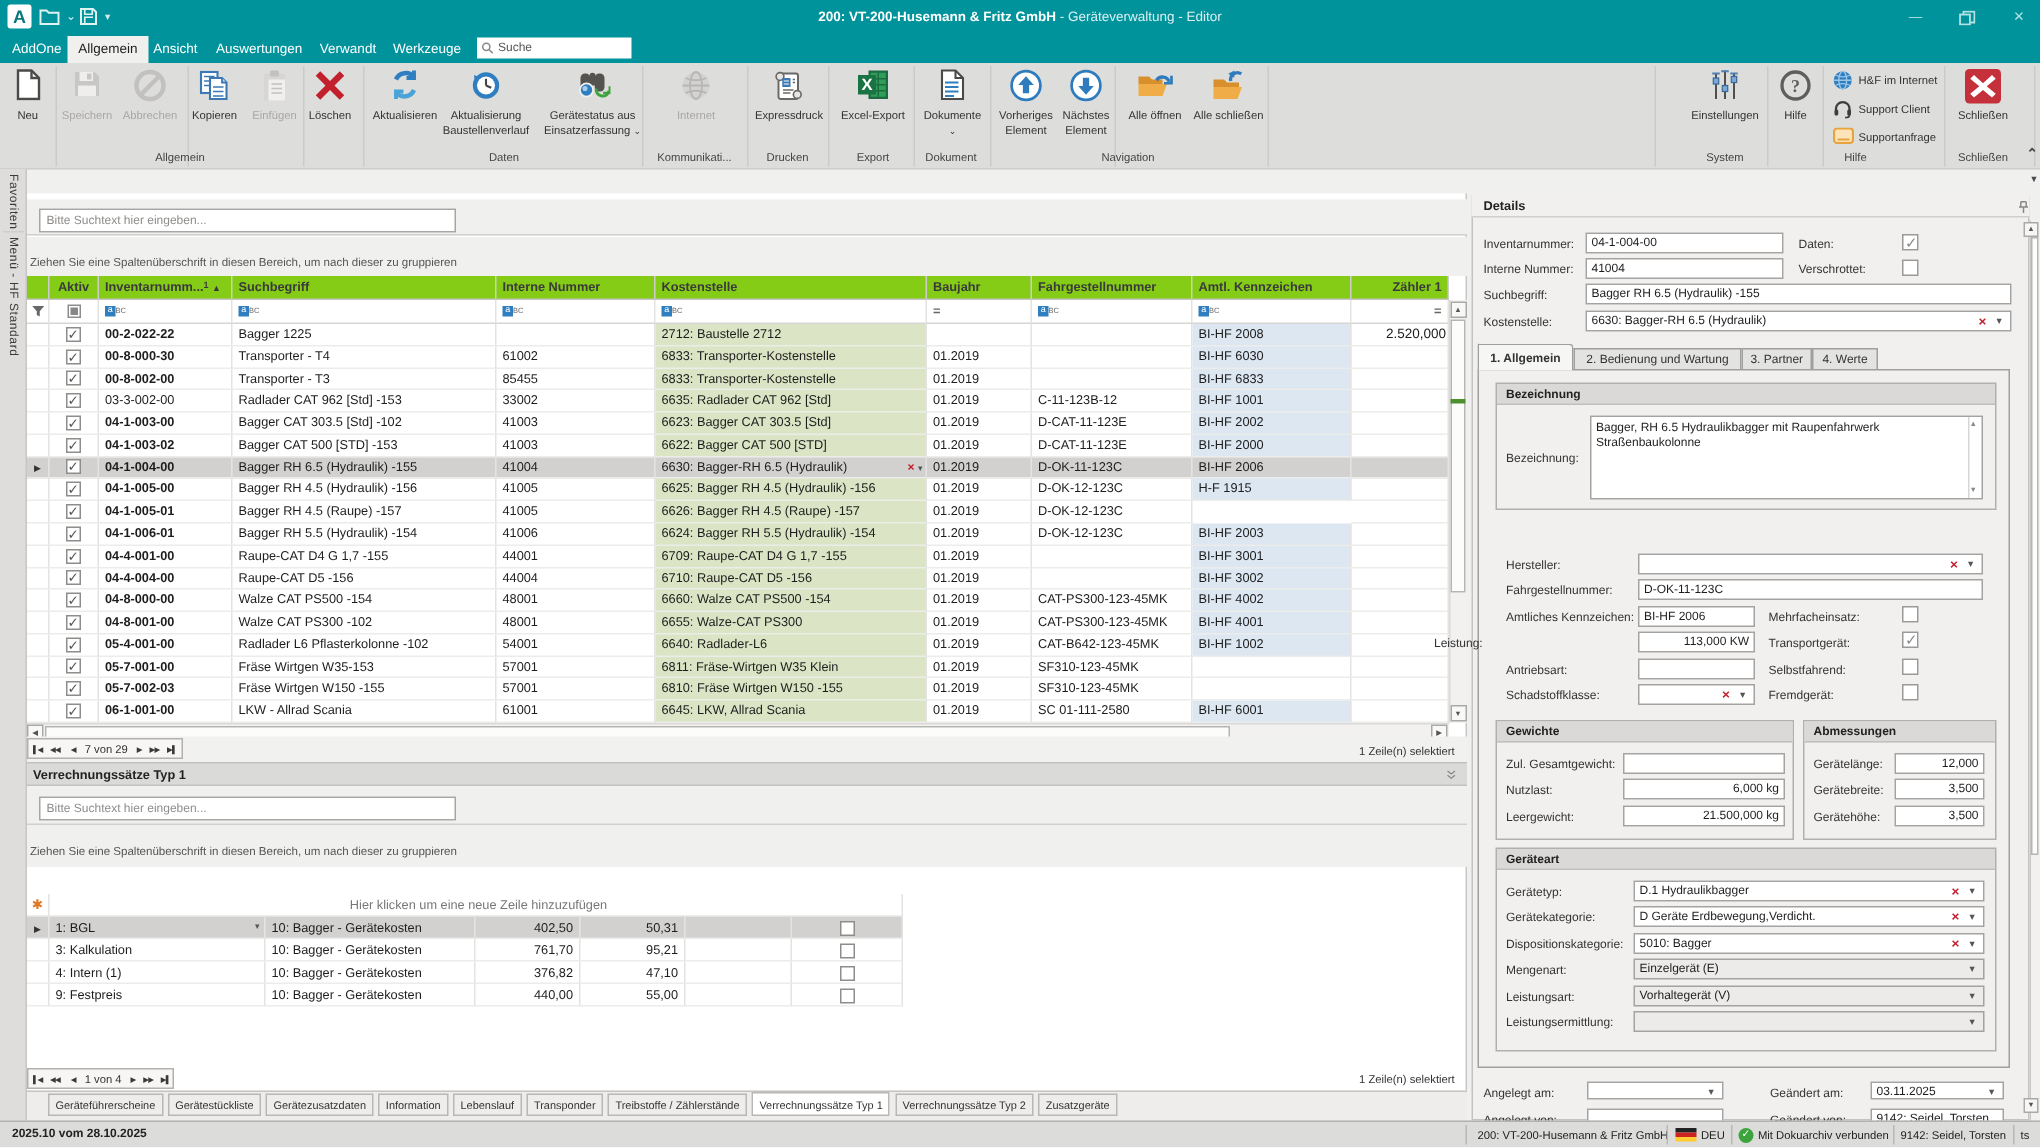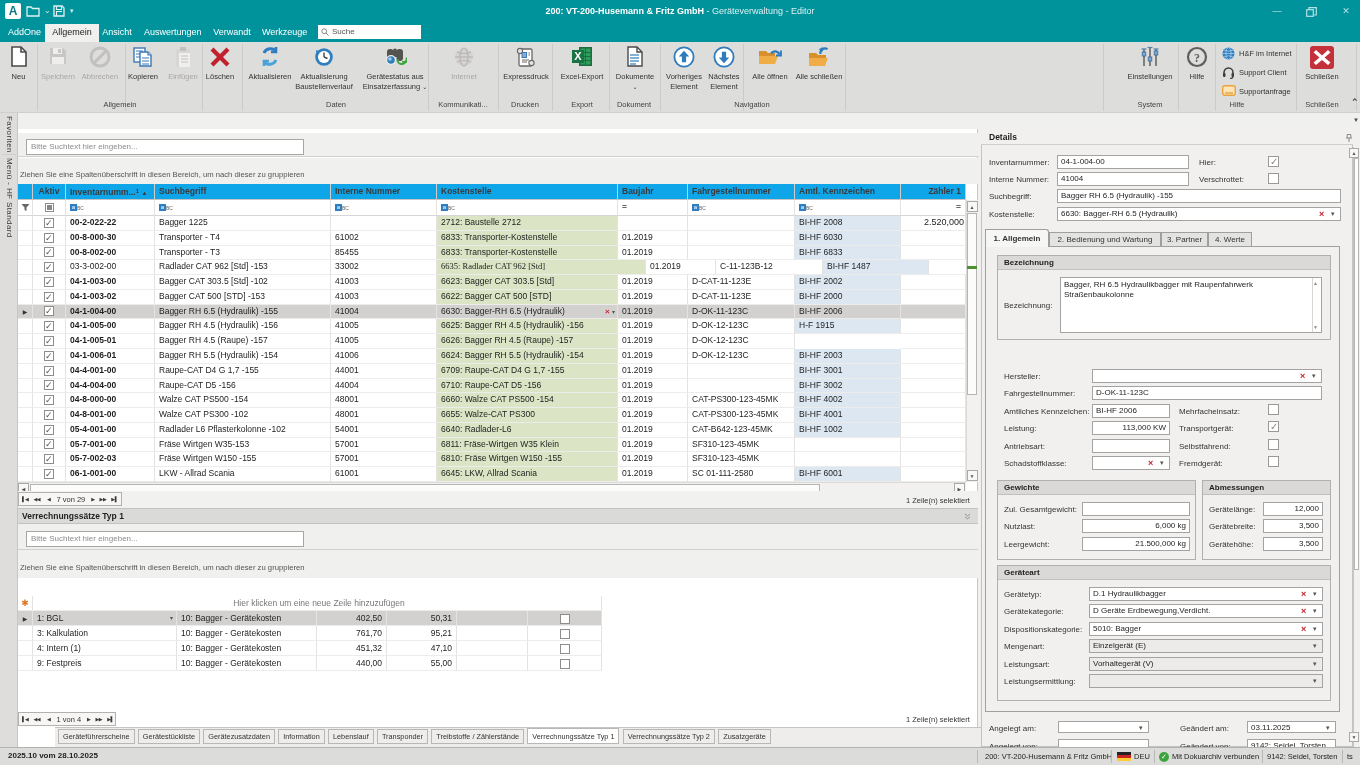--- a/index.html
+++ b/index.html
@@ -21,21 +21,21 @@
 .rglabel{position:absolute;top:99px;height:11px;font-size:7.5px;color:#444;text-align:center;line-height:11px;}
 .doctabs{position:absolute;left:18px;top:113px;width:1334px;height:16px;background:#dcdcda;border-bottom:1px solid #a6a6a4;}
 .dtab{position:absolute;left:2px;top:0px;height:16px;background:#fafaf8;border:1px solid #b3b3b1;border-bottom:none;line-height:15px;font-weight:bold;font-size:8.5px;padding:0 4px;color:#1e1e1e;}
 .sidebar{position:absolute;left:0;top:113px;width:18px;height:634px;background:#dedddc;border-right:1px solid #c6c6c4;}
 .vtext{position:absolute;left:4.5px;writing-mode:vertical-rl;font-size:8px;color:#3a3a3a;letter-spacing:0.4px;}
 .main{position:absolute;left:18px;top:133px;width:960px;height:614px;background:#fff;border-right:1px solid #c9c7c5;}
 .searchbox{position:absolute;background:#fff;border:1px solid #a8a6a4;font-size:8px;color:#8f8d8b;line-height:14px;padding-left:4px;}
 .hint{position:absolute;font-size:7.7px;color:#555;}
 .grow{display:flex;position:absolute;}
 .gcell{border-right:1px solid #e5e3e1;border-bottom:1px solid #ececea;overflow:hidden;white-space:nowrap;padding:0 0 0 4px;font-size:8.5px;color:#1d1d1d;flex:none;}
-.ghead .gcell{background:#0ea5e9;border-right:1px solid #cfcdcb;border-bottom:1px solid #c6c4c2;font-weight:bold;color:#3a3a3a;}
+.ghead .gcell{background:#84cc16;border-right:1px solid #cfcdcb;border-bottom:1px solid #c6c4c2;font-weight:bold;color:#3a3a3a;}
 .gfilt .gcell{border-right:1px solid #e5e3e1;border-bottom:1px solid #d8d6d4;}
 .green{background:#dbe4c4;}
 .blue{background:#dce7f2;}
 .sel{background:#d2d1d0 !important;}
 .num{text-align:right;padding:0 4px 0 0;}
 .cb{display:inline-block;width:10px;height:10px;border:1px solid #8f8d8b;background:#fff;position:relative;vertical-align:middle;}
 .cb.ck:after{content:"\2713";position:absolute;left:0px;top:-2px;font-size:9px;color:#555;}
 .sbtrack{position:absolute;background:#f2f1f0;}
 .sbthumb{position:absolute;background:#fcfcfb;border:1px solid #b5b5b3;}
 .sbbtn{position:absolute;width:11px;height:11px;border:1px solid #a9a9a7;background:#f8f8f6;color:#555;font-size:5px;line-height:10px;text-align:center;}
@@ -390,24 +390,24 @@
 <div class="gcell" style="width:107px;"></div>
 <div class="gcell blue" style="width:106px;">BI-HF 6833</div>
 <div class="gcell" style="width:65px;text-align:right;padding:0 1px 0 0;"></div>
 </div>
 <div class="grow" style="left:0;top:127.33px;height:14.78px;line-height:13.78px;">
 <div class="gcell" style="width:15px;text-align:center;padding:0;"></div>
 <div class="gcell" style="width:33px;text-align:center;padding:0;"><span class="cb ck"></span></div>
 <div class="gcell" style="width:89px;font-weight:normal;">03-3-002-00</div>
 <div class="gcell" style="width:176px;">Radlader CAT 962 [Std] -153</div>
 <div class="gcell" style="width:106px;">33002</div>
-<div class="gcell green" style="width:209px;font-family:Liberation Serif, serif;">6635: Radlader CAT 962 [Std]</div>
+<div class="gcell green" style="width:181px;">6635: Radlader CAT 962 [Std]</div>
 <div class="gcell" style="width:70px;">01.2019</div>
 <div class="gcell" style="width:107px;">C-11-123B-12</div>
-<div class="gcell blue" style="width:106px;">BI-HF 1487</div>
+<div class="gcell blue" style="width:106px;">BI-HF 1001</div>
 <div class="gcell" style="width:65px;text-align:right;padding:0 1px 0 0;"></div>
 </div>
 <div class="grow" style="left:0;top:142.11px;height:14.78px;line-height:13.78px;">
 <div class="gcell" style="width:15px;text-align:center;padding:0;"></div>
 <div class="gcell" style="width:33px;text-align:center;padding:0;"><span class="cb ck"></span></div>
 <div class="gcell" style="width:89px;font-weight:bold;">04-1-003-00</div>
 <div class="gcell" style="width:176px;">Bagger CAT 303.5 [Std] -102</div>
 <div class="gcell" style="width:106px;">41003</div>
 <div class="gcell green" style="width:181px;">6623: Bagger CAT 303.5 [Std]</div>
 <div class="gcell" style="width:70px;">01.2019</div>
@@ -617,21 +617,21 @@
 <div class="gcell" style="width:140px;">10: Bagger - Gerätekosten</div>
 <div class="gcell num" style="width:70px;">761,70</div>
 <div class="gcell num" style="width:70px;">95,21</div>
 <div class="gcell" style="width:71px;"></div>
 <div class="gcell" style="width:74px;text-align:center;padding:0;"><span class="cb"></span></div>
 </div>
 <div class="grow" style="left:0;top:508.0px;height:15px;line-height:14px;">
 <div class="gcell" style="width:15px;text-align:center;padding:0;"></div>
 <div class="gcell" style="width:144px;">4: Intern (1)</div>
 <div class="gcell" style="width:140px;">10: Bagger - Gerätekosten</div>
-<div class="gcell num" style="width:70px;">451,32</div>
+<div class="gcell num" style="width:70px;">376,82</div>
 <div class="gcell num" style="width:70px;">47,10</div>
 <div class="gcell" style="width:71px;"></div>
 <div class="gcell" style="width:74px;text-align:center;padding:0;"><span class="cb"></span></div>
 </div>
 <div class="grow" style="left:0;top:523.0px;height:15px;line-height:14px;">
 <div class="gcell" style="width:15px;text-align:center;padding:0;"></div>
 <div class="gcell" style="width:144px;">9: Festpreis</div>
 <div class="gcell" style="width:140px;">10: Bagger - Gerätekosten</div>
 <div class="gcell num" style="width:70px;">440,00</div>
 <div class="gcell num" style="width:70px;">55,00</div>
@@ -641,41 +641,41 @@
 <div class="pager" style="left:0px;top:579px;width:98px;height:14px;">
         <span class="vcr" style="margin:0 0 0 3px;">▌◀</span>
         <span class="vcr" style="margin:0 0 0 5px;">◀◀</span>
         <span class="vcr" style="margin:0 6px 0 7px;">◀</span>
         <span>1 von 4</span>
         <span class="vcr" style="margin:0 0 0 6px;">▶</span>
         <span class="vcr" style="margin:0 0 0 5px;">▶▶</span>
         <span class="vcr" style="margin:0 4px 0 5px;">▶▌</span>
       </div>
 <div class="abs" style="left:888px;top:582px;font-size:7.5px;color:#333;">1 Zeile(n) selektiert</div>
-<div class="abs" style="left:0;top:594px;width:960px;height:20px;border-top:1px solid #c6c4c2;background:#eeedeb;padding-left:3px;padding-top:1px;margin-left:37px;">
+<div class="abs" style="left:0;top:594px;width:960px;height:20px;border-top:1px solid #c6c4c2;background:#eeedeb;padding-left:14px;padding-top:1px;">
 <div class="btab">Geräteführerscheine</div>
 <div class="btab">Gerätestückliste</div>
 <div class="btab">Gerätezusatzdaten</div>
 <div class="btab">Information</div>
 <div class="btab">Lebenslauf</div>
 <div class="btab">Transponder</div>
 <div class="btab">Treibstoffe / Zählerstände</div>
 <div class="btab active">Verrechnungssätze Typ 1</div>
 <div class="btab">Verrechnungssätze Typ 2</div>
 <div class="btab">Zusatzgeräte</div>
 </div>
 </div>
 <div class="details"></div>
 <div class="abs" style="left:981px;top:130px;width:372px;height:15px;background:#f1f0ef;border-bottom:1px solid #d0cecc;font-weight:bold;font-size:8.5px;line-height:14px;padding-left:8px;">Details</div>
 <svg class="abs" style="left:1345px;top:133px;" width="8" height="10" viewBox="0 0 8 10">
       <path d="M1 5 h6 M2.2 1.5 h3.6 M2.2 1.5 v3.5 M5.8 1.5 v3.5 M4 5 v4" stroke="#8a8886" stroke-width="1" fill="none"></path>
     </svg>
 <div class="dlabel" style="left:989px;top:158px;">Inventarnummer:</div>
 <div class="dinput" style="left:1057px;top:155px;width:132px;height:14px;">04-1-004-00</div>
-<div class="dlabel" style="left:1199px;top:158px;">Hier:</div>
+<div class="dlabel" style="left:1199px;top:158px;">Daten:</div>
 <div class="dcb ck" style="left:1268px;top:156px;"></div>
 <div class="dlabel" style="left:989px;top:175px;">Interne Nummer:</div>
 <div class="dinput" style="left:1057px;top:172px;width:132px;height:14px;">41004</div>
 <div class="dlabel" style="left:1199px;top:175px;">Verschrottet:</div>
 <div class="dcb" style="left:1268px;top:173px;"></div>
 <div class="dlabel" style="left:989px;top:192px;">Suchbegriff:</div>
 <div class="dinput" style="left:1057px;top:189px;width:284px;height:14px;">Bagger RH 6.5 (Hydraulik) -155</div>
 <div class="dlabel" style="left:989px;top:210px;">Kostenstelle:</div>
 <div class="dinput" style="left:1057px;top:207px;width:284px;height:14px;">6630: Bagger-RH 6.5 (Hydraulik)</div>
 <div class="redx" style="left:1319px;top:209px;">×</div>
@@ -696,21 +696,21 @@
 <div class="dlabel" style="left:1004px;top:372px;">Hersteller:</div>
 <div class="dinput" style="left:1092px;top:369px;width:230px;height:14px;"></div>
 <div class="redx" style="left:1300px;top:371px;">×</div>
 <div class="darr" style="left:1312px;top:372px;">▾</div>
 <div class="dlabel" style="left:1004px;top:389px;">Fahrgestellnummer:</div>
 <div class="dinput" style="left:1092px;top:386px;width:230px;height:14px;">D-OK-11-123C</div>
 <div class="dlabel" style="left:1004px;top:407px;">Amtliches Kennzeichen:</div>
 <div class="dinput" style="left:1092px;top:404px;width:78px;height:14px;">BI-HF 2006</div>
 <div class="dlabel" style="left:1179px;top:407px;">Mehrfacheinsatz:</div>
 <div class="dcb" style="left:1268px;top:404px;"></div>
-<div class="dlabel" style="left:1004px;top:424px;">Leistung:</div>
+<div class="dlabel" style="left:956px;top:424px;">Leistung:</div>
 <div class="dinput" style="left:1092px;top:421px;width:78px;height:14px;text-align:right;">113,000 KW</div>
 <div class="dlabel" style="left:1179px;top:424px;">Transportgerät:</div>
 <div class="dcb ck" style="left:1268px;top:421px;"></div>
 <div class="dlabel" style="left:1004px;top:442px;">Antriebsart:</div>
 <div class="dinput" style="left:1092px;top:439px;width:78px;height:14px;"></div>
 <div class="dlabel" style="left:1179px;top:442px;">Selbstfahrend:</div>
 <div class="dcb" style="left:1268px;top:439px;"></div>
 <div class="dlabel" style="left:1004px;top:459px;">Schadstoffklasse:</div>
 <div class="dinput" style="left:1092px;top:456px;width:78px;height:14px;"></div>
 <div class="redx" style="left:1148px;top:458px;">×</div>

